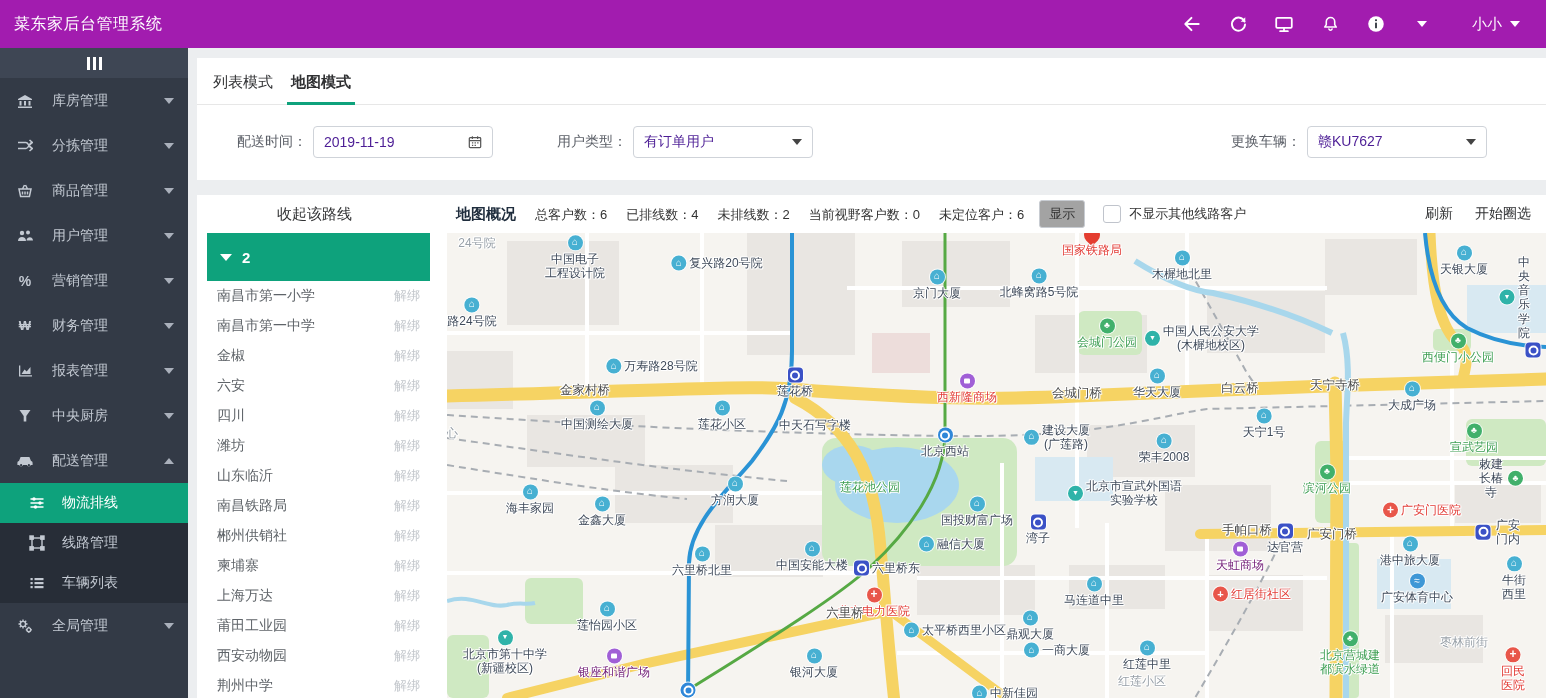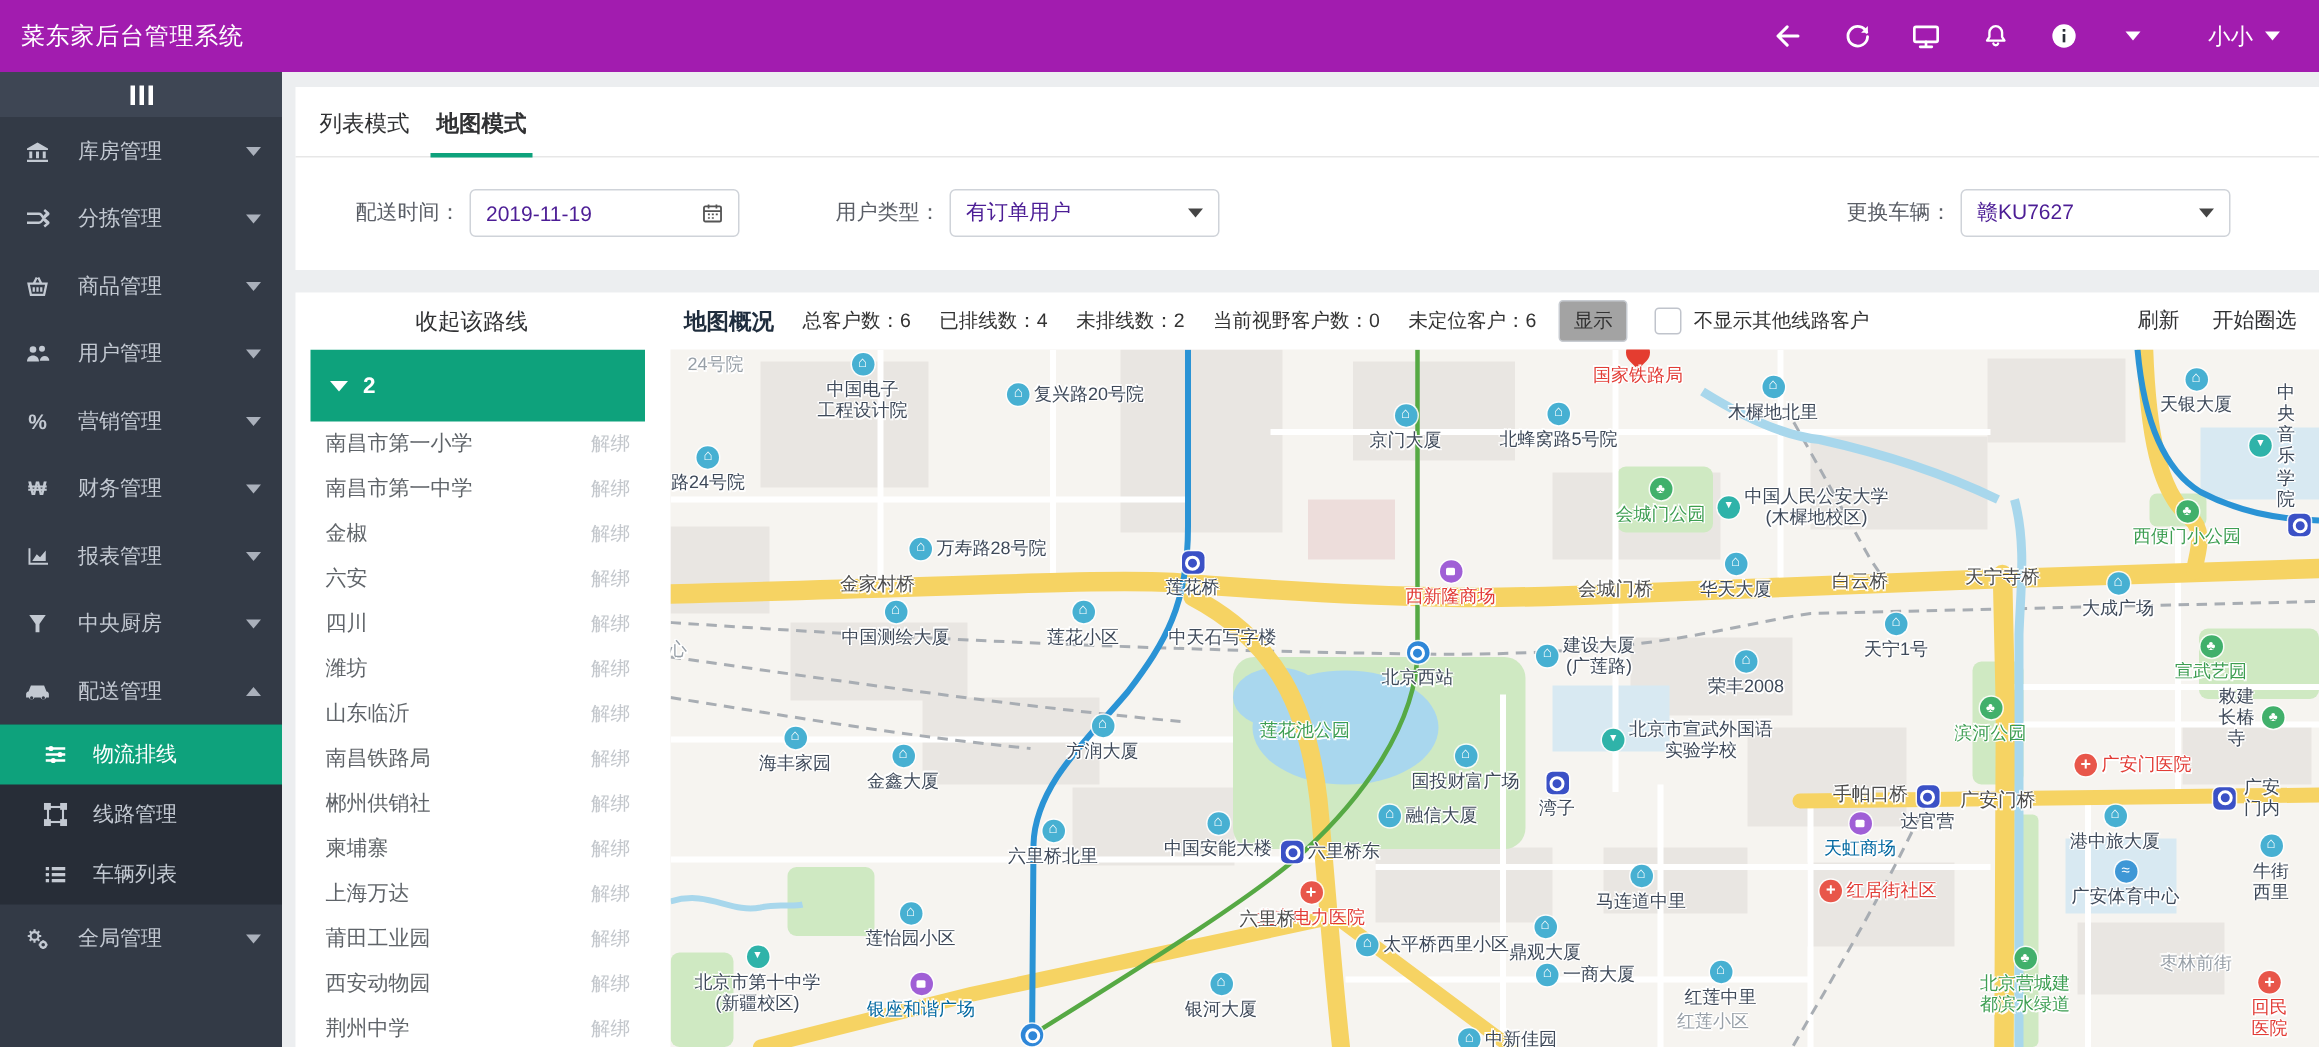--- a/index.html
+++ b/index.html
@@ -75,21 +75,21 @@
   .poi{position:absolute;transform:translate(-50%,-50%);display:flex;flex-direction:column;align-items:center;gap:2px;
        white-space:pre-line;text-align:center;line-height:1.18;font-size:12px;pointer-events:none;z-index:5;}
   .poi.ip-l{flex-direction:row;gap:3px;}
   .poi.ip-r{flex-direction:row-reverse;gap:3px;}
   .pt{text-shadow:-1px 0 #fff,1px 0 #fff,0 -1px #fff,0 1px #fff,1px 1px #fff,-1px -1px #fff;}
   .st-d .pt{color:#3f4a5a;}
   .st-g .pt{color:#3d9e52;}
   .st-r .pt{color:#e23c36;}
   .st-y .pt{color:#98a0a8;}
   .st-rd .pt{color:#4c4c4c;font-size:12.5px;}
-  .st-pu .pt{color:#0369a1;}
+  .st-pu .pt{color:#701a75;}
   .pi{width:15px;height:15px;border-radius:50%;display:flex;align-items:center;justify-content:center;color:#fff;flex:none;
       box-shadow:0 0 0 1px rgba(255,255,255,.85);}
   .pi-b{background:#47b0d2;}   .pi-b::after{content:"⌂";font-size:10px;margin-top:-2px;}
   .pi-pk{background:#41b06b;}  .pi-pk::after{content:"♣";font-size:9px;}
   .pi-m{background:#3b51c6;border-radius:4px;}  .pi-m::after{content:"";width:6px;height:6px;border:2px solid #fff;border-radius:50%;}
   .pi-h{background:#e8564a;}   .pi-h::after{content:"+";font-size:12px;font-weight:bold;margin-top:-1px;}
   .pi-sc{background:#2fb3a9;}  .pi-sc::after{content:"▼";font-size:7px;}
   .pi-sh{background:#a05fd6;}  .pi-sh::after{content:"";width:6px;height:5px;background:#fff;border-radius:1px;}
   .pi-tr{background:#2f87d8;}  .pi-tr::after{content:"";width:6px;height:6px;border:2px solid #fff;border-radius:50%;}
   .pi-sw{background:#3e97d6;}  .pi-sw::after{content:"≈";font-size:10px;}

